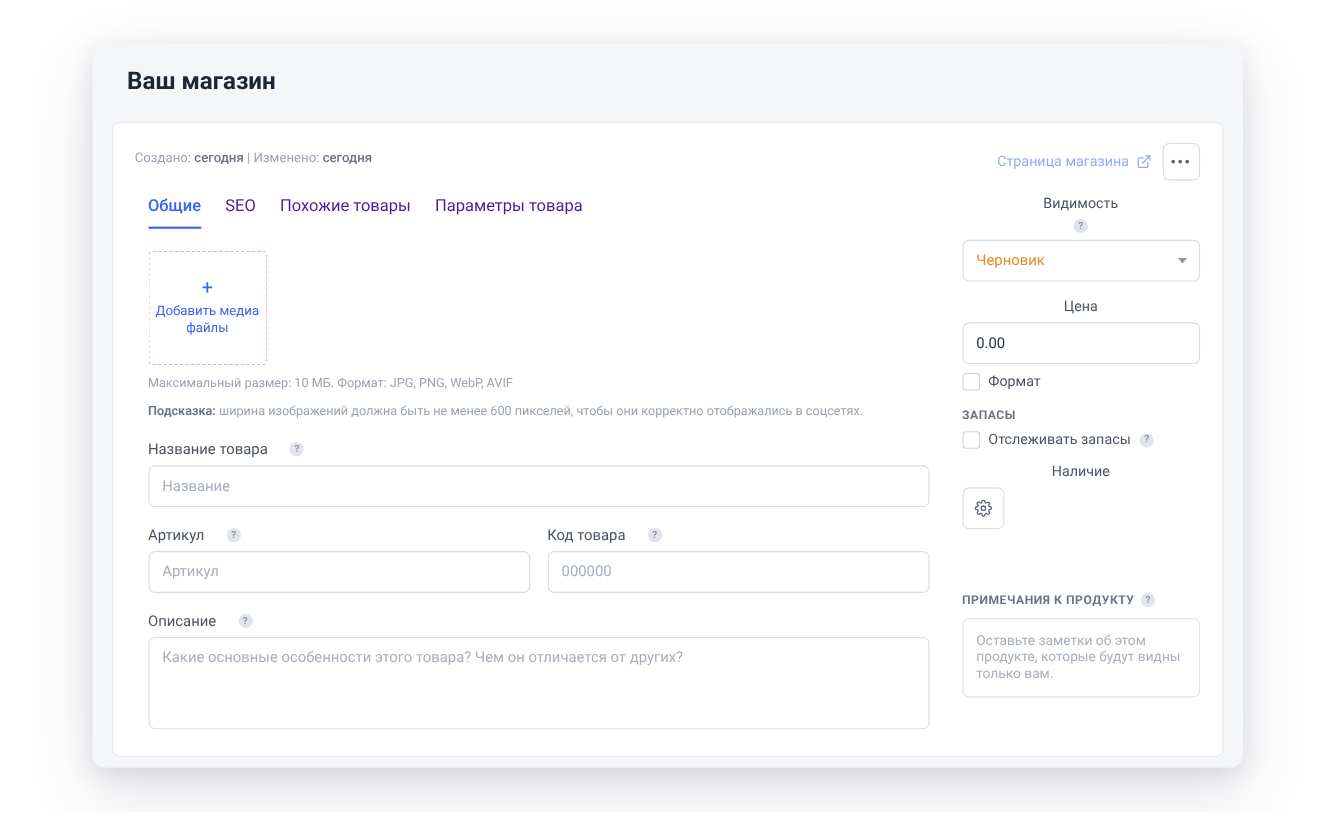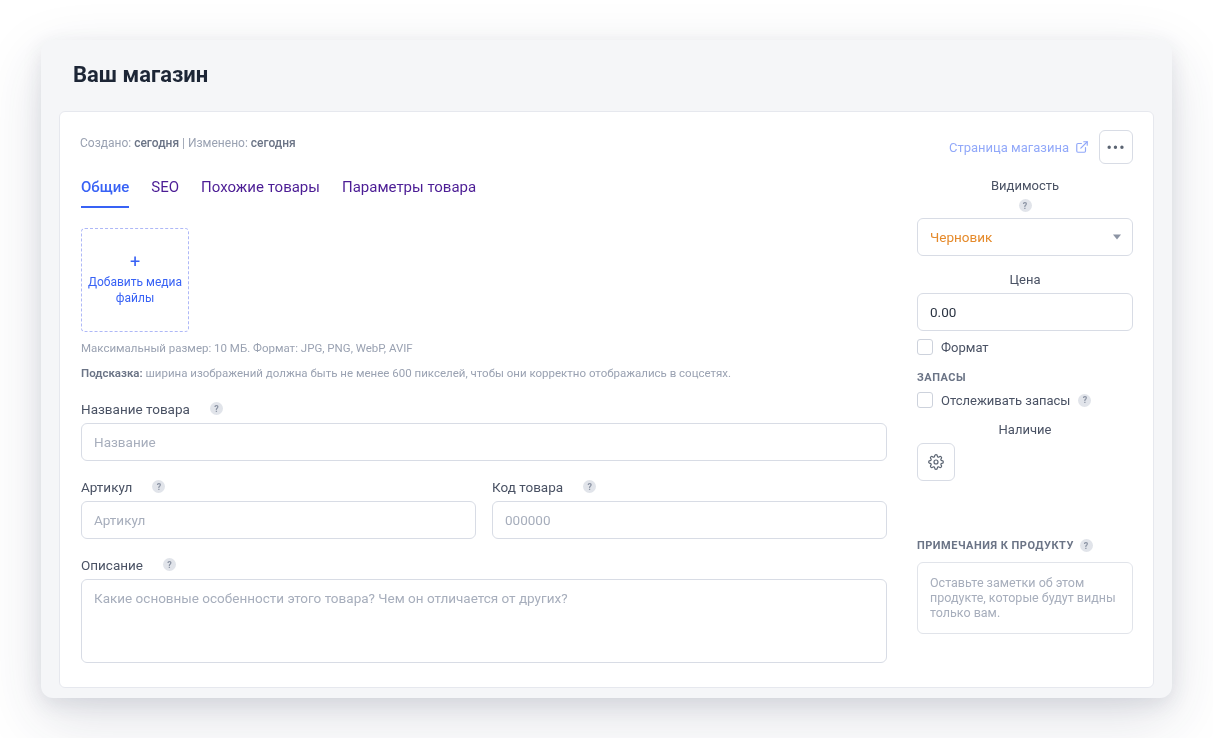--- a/index.html
+++ b/index.html
@@ -5,21 +5,21 @@
 * { box-sizing: border-box; margin: 0; padding: 0; }
 body {
   font-family: -apple-system, BlinkMacSystemFont, "Segoe UI", Roboto, Arial, sans-serif;
   background: #fff;
   display: flex;
   justify-content: center;
   align-items: flex-start;
   padding: 40px 0;
 }
 .window {
-  width: 1131px;
+  width: 1046px;
   background: #f5f6f8;
   border-radius: 12px;
   box-shadow: 0 20px 60px rgba(40,50,80,0.15), 0 6px 20px rgba(40,50,80,0.10);
   overflow: hidden;
   padding-bottom: 10px;
 }
 .app-header {
   padding: 22px 32px 14px 32px;
 }
 .app-title {
@@ -82,21 +82,21 @@
   border-radius:6px;
   display:flex;align-items:center;justify-content:center;
   color:#5b6472;
   cursor:pointer;
   background:#fff;
 }
 .dots { font-size:16px; letter-spacing:1px;}
 .layout {
   display:flex;
   gap: 30px;
-  padding: 6px 20px 20px 21px;
+  padding: 6px 20px 20px 32px;
 }
 .main-col { flex: 1; min-width:0;}
 .side-col { width: 216px; flex:none;}
 .tabs {
   display:flex;
   gap: 22px;
   border-bottom: 0;
   margin-bottom: 20px;
 }
 .tab {

